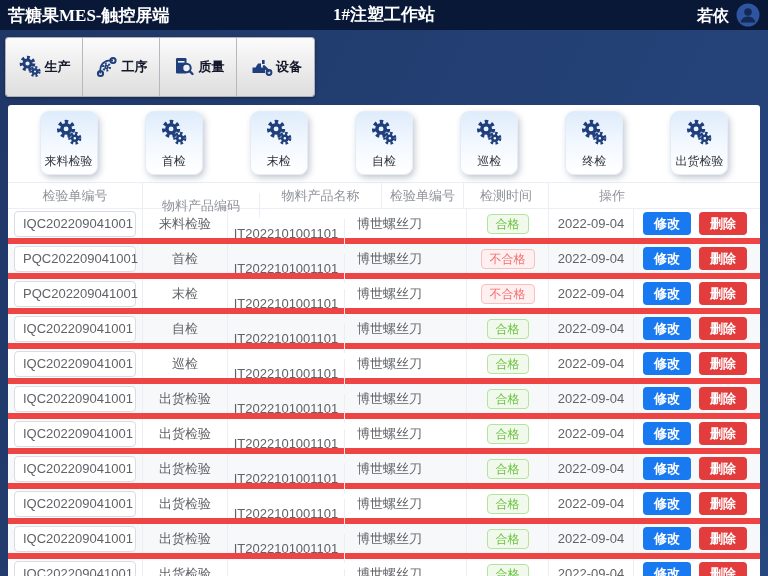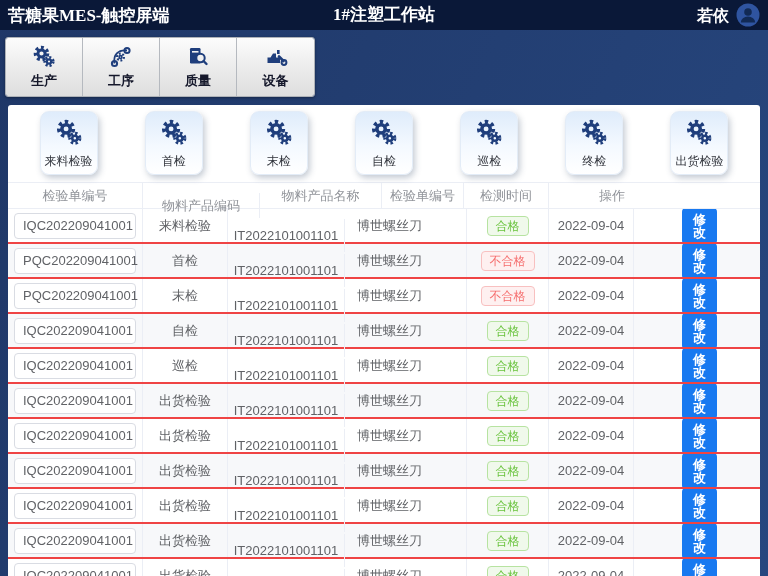--- a/index.html
+++ b/index.html
@@ -27,21 +27,21 @@
   .avatar { width:24px; height:24px; display:block; }
 
   
   .toolbar {
     position:absolute; left:5px; top:37px; display:flex;
     border:1px solid #aeb2b8; border-radius:3px; overflow:hidden;
     box-shadow:0 1px 3px rgba(0,0,0,.35);
   }
   .tool-btn {
     width:77px; height:58px; background:linear-gradient(180deg,#fcfcfc 0%,#e9e9e9 60%,#dedede 100%);
-    border-right:1px solid #b5b9bf; display:flex; flex-direction:column;
+    border-right:1px solid #b5b9bf; display:flex; flex-direction:row;
     align-items:center; justify-content:center; gap:3px; cursor:pointer;
   }
   .tool-btn:last-child { border-right:none; }
   .tool-btn .icon { width:24px; height:24px; color:#1f3e7c; }
   .tool-btn .lbl { font-size:13px; color:#15182b; font-weight:bold; }
 
   
   .panel {
     position:absolute; left:8px; top:105px; width:752px; height:489px;
     background:#ffffff; border-radius:3px 3px 0 0; overflow:hidden;
@@ -63,21 +63,21 @@
   .tab-card .lbl { font-size:12px; color:#30333b; white-space:nowrap; }
 
   
   .tbl-header {
     display:flex; height:27px; align-items:center;
     border-top:1px solid #ebeef5; border-bottom:1px solid #ebeef5;
     color:#909399; font-weight:500;
   }
   .tbl-row {
     display:flex; height:35px; align-items:center;
-    border-bottom:2px solid #ef4444; color:#606266; background:#fff;
+    border-bottom:6px solid #ef4444; color:#606266; background:#fff;
   }
   .tbl-row:nth-child(even) { background:#f7f8fa; }
   .cell { height:100%; display:flex; align-items:center; justify-content:center;
           border-right:1px solid #ebeef5; overflow:hidden; }
   .cell:last-child { border-right:none; }
   .c1 { width:135px; justify-content:flex-start; padding:0 6px; }
   .c2 { width:85px; }
   .c3 { width:117px;margin-top:20px; }
   .c4 { width:122px; justify-content:flex-start; padding-left:12px; }
   .c5 { width:82px; }
@@ -91,21 +91,21 @@
   }
   .badge {
     font-size:12px; padding:3px 8px; border-radius:4px; line-height:1;
     white-space:nowrap;
   }
   .badge.pass { color:#67c23a; background:#f0f9eb; border:1px solid #b7e3a1; }
   .badge.fail { color:#f56c6c; background:#fef0f0; border:1px solid #f8c0c0; }
 
   .btn { border:none; border-radius:4px; color:#fff; font-size:13px;
          font-weight:bold; padding:5px 11px; cursor:pointer; line-height:1;
-         font-family:inherit;margin-left:39px; }
+         font-family:inherit; }
   .btn-edit { background:#1879f0; }
   .btn-del  { background:#e23c3c; }
 
   .hidden-defs { position:absolute; width:0; height:0; overflow:hidden; }
 </style>
 </head>
 <body>
 
 <svg class="hidden-defs" aria-hidden="true">
   <defs>

